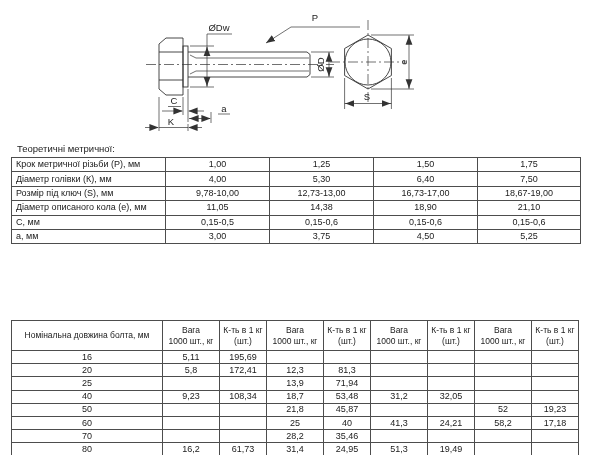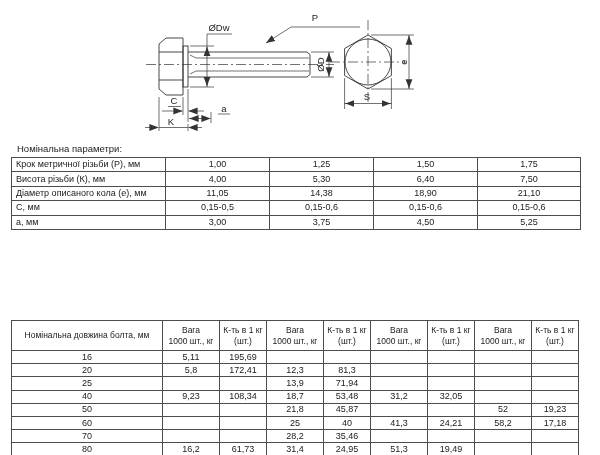--- a/index.html
+++ b/index.html
@@ -115,44 +115,51 @@
     <text x="315" y="21" text-anchor="middle">P</text>
     <text transform="translate(321,64.5) rotate(-90)" text-anchor="middle" dy="3">ØD</text>
     <text x="174" y="104" text-anchor="middle">C</text>
     <text x="224" y="112" text-anchor="middle">a</text>
     <text x="171" y="125" text-anchor="middle">K</text>
     <text transform="translate(404,62) rotate(-90)" text-anchor="middle" dy="3">e</text>
     <text x="367" y="100" text-anchor="middle">S</text>
   </g>
 </svg>
 
-<div class="sec-title">Номінальна параметри:</div>
+<div class="sec-title">Теоретичні метричної:</div>
 
 <table id="t1">
   <colgroup>
     <col style="width:154px">
       <col style="width:104px">
       <col style="width:104px">
       <col style="width:104px">
       <col style="width:103px">
   </colgroup>
   <tbody id="params-body">
       <tr>
         <td class="lbl">Крок метричної різьби (Р), мм</td>
         <td>1,00</td>
         <td>1,25</td>
         <td>1,50</td>
         <td>1,75</td>
       </tr>
       <tr>
-        <td class="lbl">Висота різьби (К), мм</td>
+        <td class="lbl">Діаметр голівки (К), мм</td>
         <td>4,00</td>
         <td>5,30</td>
         <td>6,40</td>
         <td>7,50</td>
+      </tr>
+      <tr>
+        <td class="lbl">Розмір під ключ (S), мм</td>
+        <td>9,78-10,00</td>
+        <td>12,73-13,00</td>
+        <td>16,73-17,00</td>
+        <td>18,67-19,00</td>
       </tr>
       <tr>
         <td class="lbl">Діаметр описаного кола (е), мм</td>
         <td>11,05</td>
         <td>14,38</td>
         <td>18,90</td>
         <td>21,10</td>
       </tr>
       <tr>
         <td class="lbl">С, мм</td>

